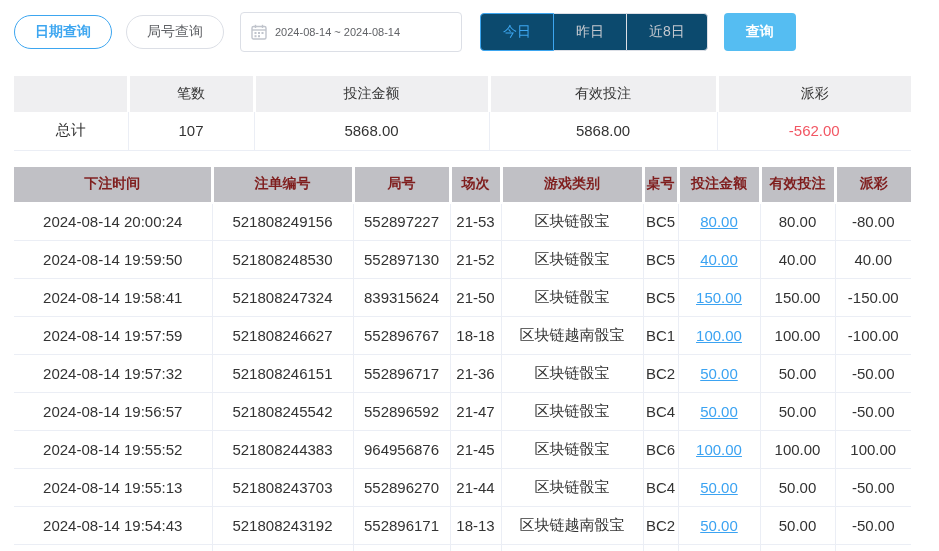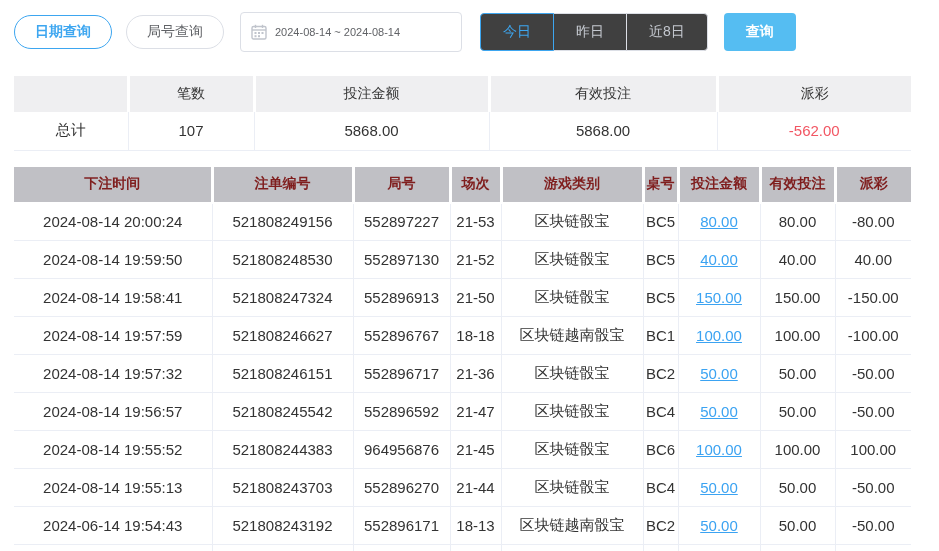--- a/index.html
+++ b/index.html
@@ -24,21 +24,21 @@
   .date-input {
     display:flex; align-items:center; margin-left:16px;
     width:222px; height:40px; border:1px solid #dcdfe6; border-radius:4px;
     background:#fff; padding:0 10px; cursor:pointer;
   }
   .date-input .cal { width:16px; height:16px; margin-right:8px; flex:0 0 auto; }
   .date-input .dval { font-size:11px; color:#606266; white-space:nowrap; }
 
   .seg-group { display:flex; margin-left:18px; }
   .seg {
-    height:38px; padding:0 22px; background:#404040; font-size:14px; cursor:pointer;
+    height:38px; padding:0 22px; background:#0c4a6e; font-size:14px; cursor:pointer;
     border:1px solid #dcdfe6; color:#c4c8cf; margin-left:-1px; font-family:inherit;
   }
   .seg:first-child { border-radius:4px 0 0 4px; margin-left:0; }
   .seg:last-child { border-radius:0 4px 4px 0; }
   .seg.active { border:1px solid #3da6f0; color:#3da6f0; position:relative; z-index:1; }
 
   .query-btn {
     height:38px; margin-left:16px; padding:0 22px; border:none; border-radius:4px;
     background:#55bdf2; color:#fff; font-size:14px; font-weight:bold; cursor:pointer;
     font-family:inherit;
@@ -189,21 +189,21 @@
       <td>BC5</td>
       <td>
         <a class="bet-link">40.00</a>
       </td>
       <td>40.00</td>
       <td>40.00</td>
     </tr>
         <tr>
       <td>2024-08-14 19:58:41</td>
       <td>521808247324</td>
-      <td>552896913</td>
+      <td>839315624</td>
       <td>21-50</td>
       <td>区块链骰宝</td>
       <td>BC5</td>
       <td>
         <a class="bet-link">150.00</a>
       </td>
       <td>150.00</td>
       <td class="neg">-150.00</td>
     </tr>
         <tr>
@@ -265,21 +265,21 @@
       <td>21-44</td>
       <td>区块链骰宝</td>
       <td>BC4</td>
       <td>
         <a class="bet-link">50.00</a>
       </td>
       <td>50.00</td>
       <td class="neg">-50.00</td>
     </tr>
         <tr>
-      <td>2024-06-14 19:54:43</td>
+      <td>2024-08-14 19:54:43</td>
       <td>521808243192</td>
       <td>552896171</td>
       <td>18-13</td>
       <td>区块链越南骰宝</td>
       <td>BC2</td>
       <td>
         <a class="bet-link">50.00</a>
       </td>
       <td>50.00</td>
       <td class="neg">-50.00</td>

